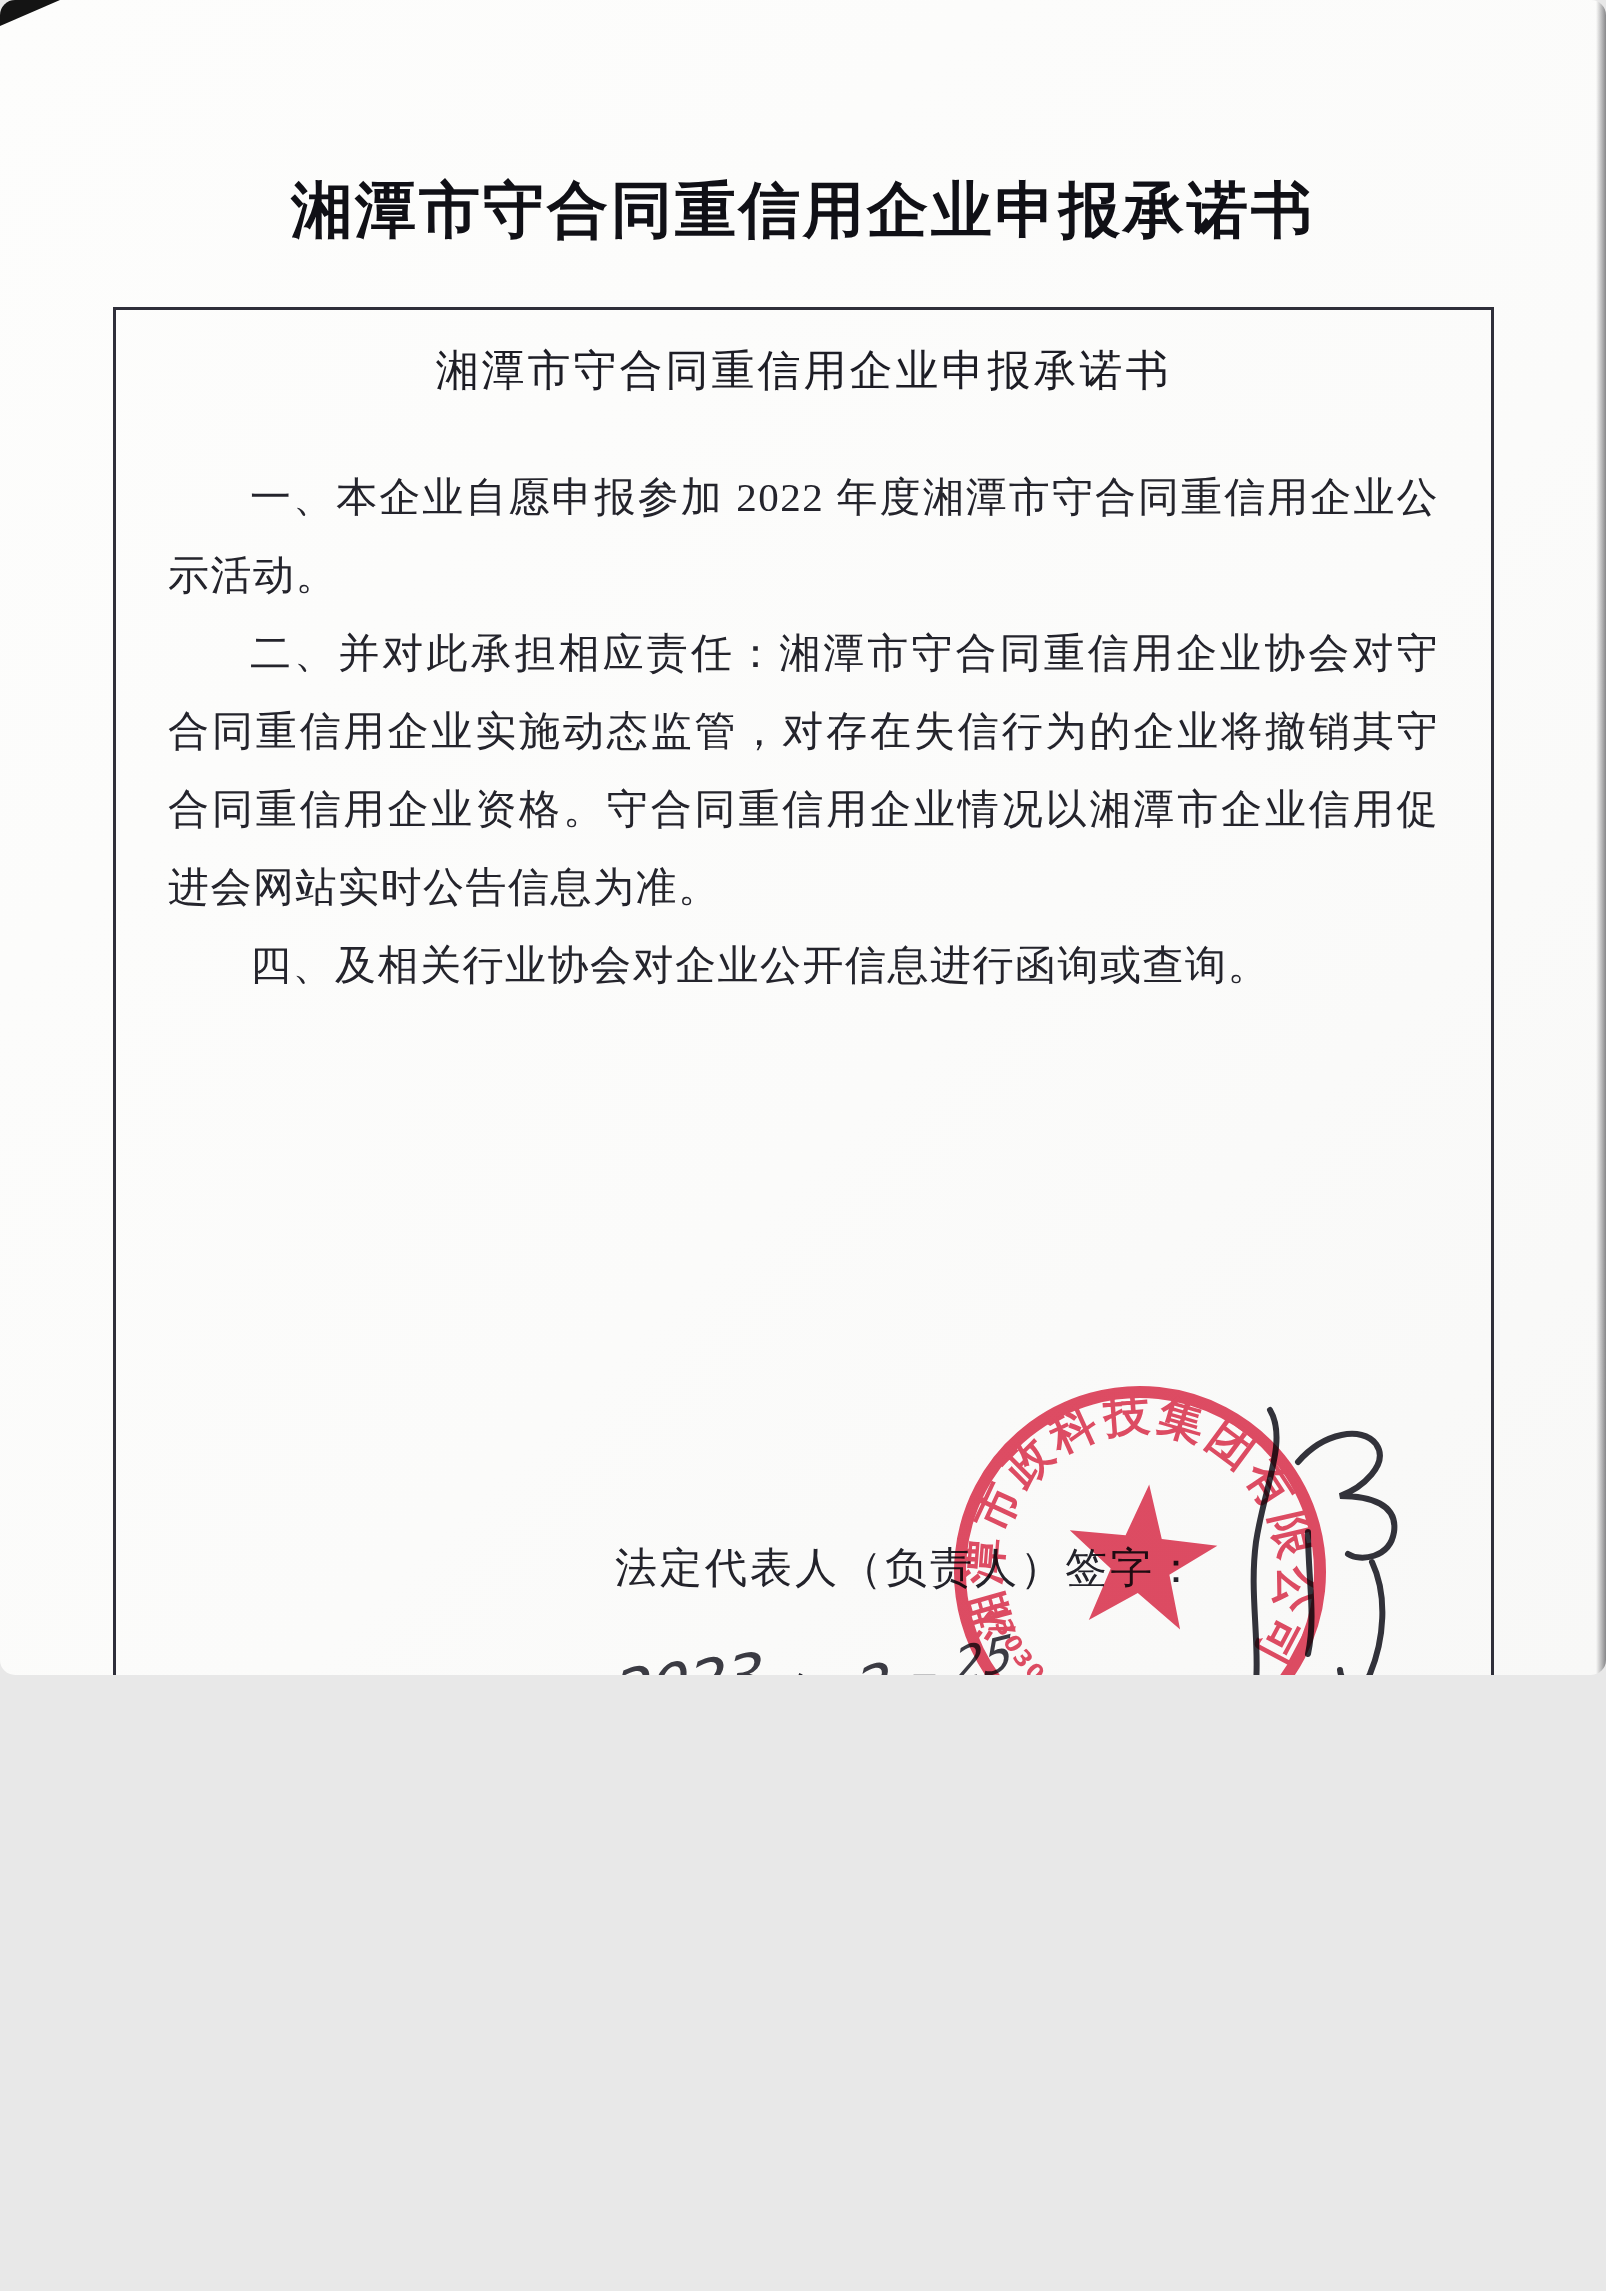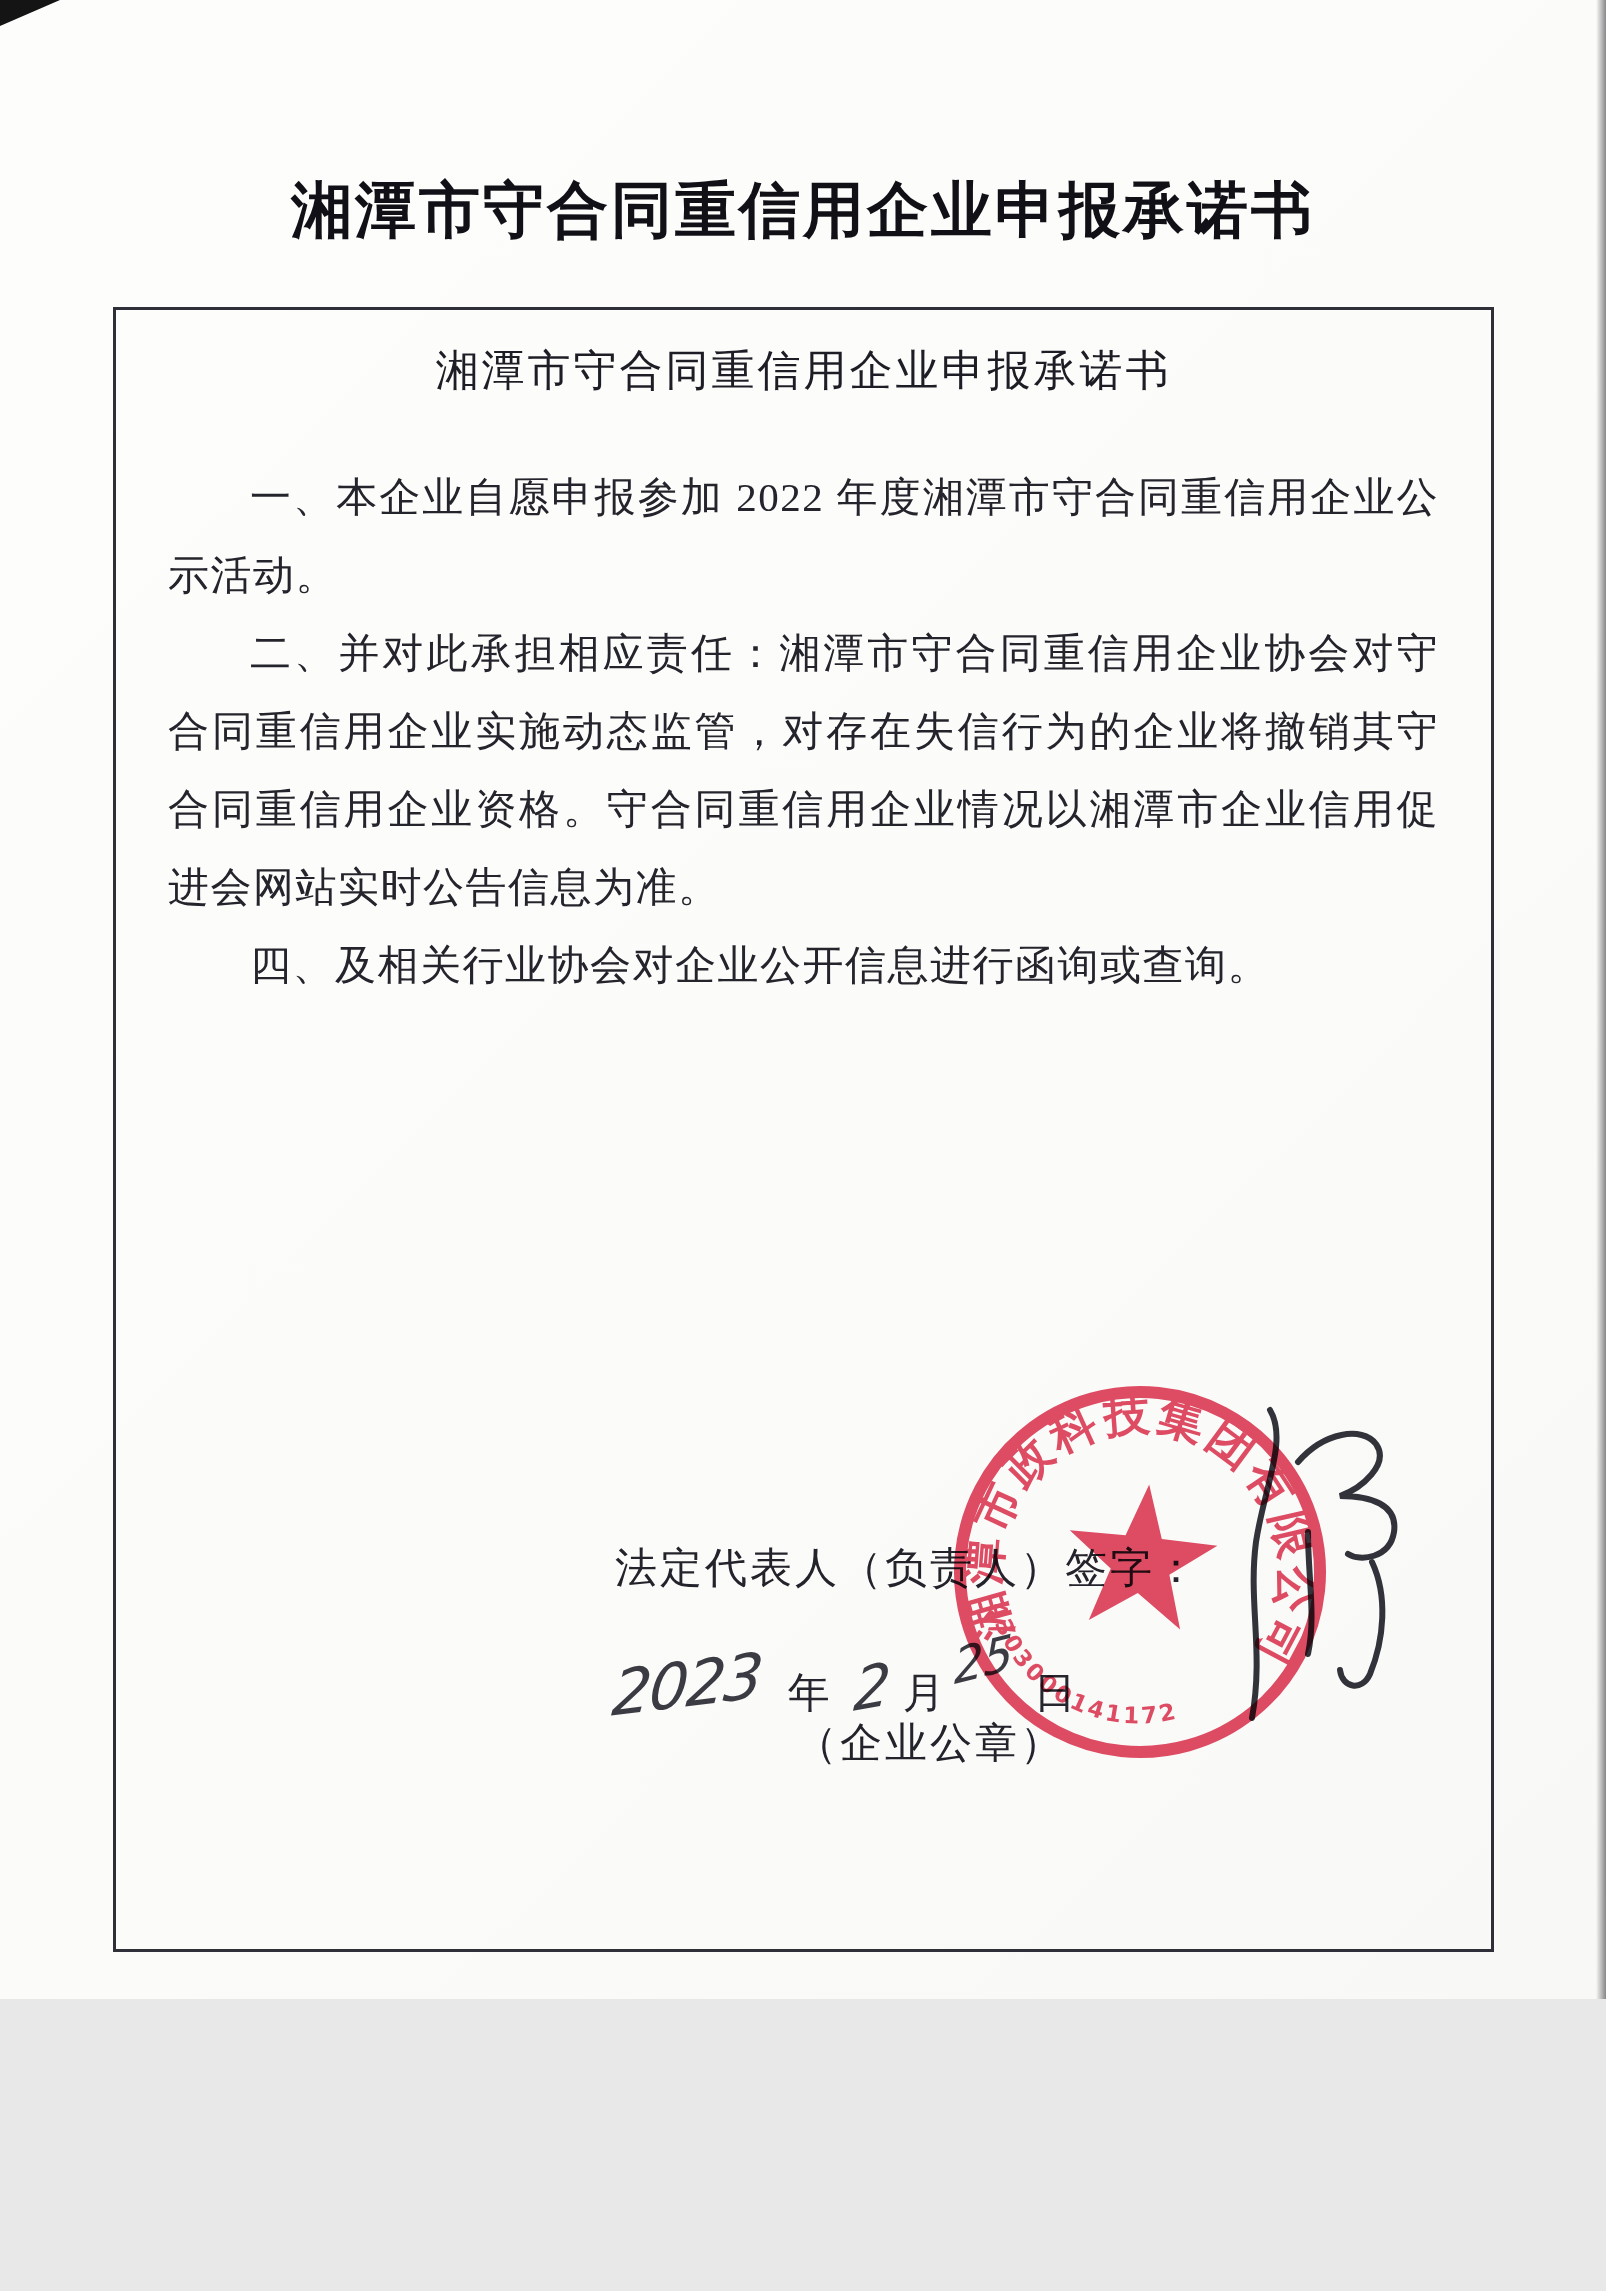--- a/index.html
+++ b/index.html
@@ -1,24 +1,25 @@
 <!DOCTYPE html>
 <html><head>
 <meta charset="utf-8">
 <style>
   * { margin: 0; padding: 0; box-sizing: border-box; }
   html, body { background: #e8e8e8; }
   .page {
     position: relative;
     width: 1606px;
-    height: 1999px;
+    height: 1675px;
     background: linear-gradient(135deg, #fdfdfc 0%, #fbfbfa 60%, #f8f8f7 100%);
     overflow: hidden;
     font-family: "Liberation Serif", serif;
     color: #23232b;
+    border-radius: 15px;
   }
   
   .corner-artifact {
     position: absolute; top: 0; left: 0;
     width: 0; height: 0;
     border-top: 26px solid #141414;
     border-right: 60px solid transparent;
   }
   .edge-artifact {
     position: absolute; top: 0; right: 0;

